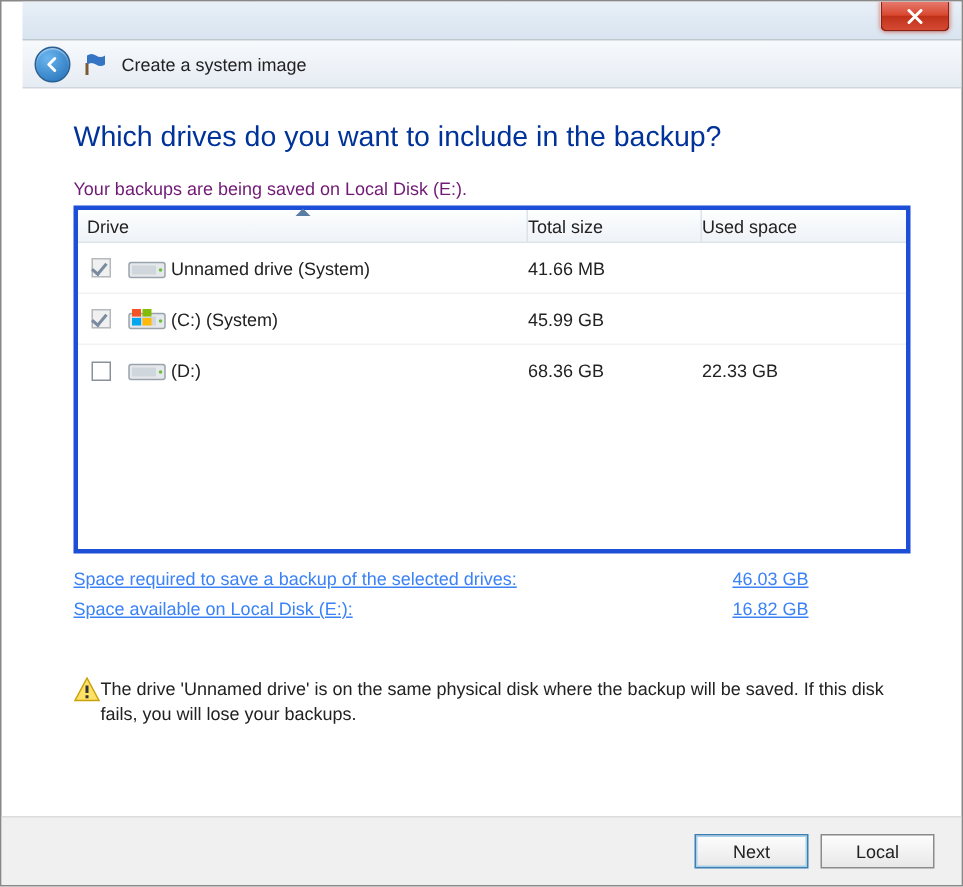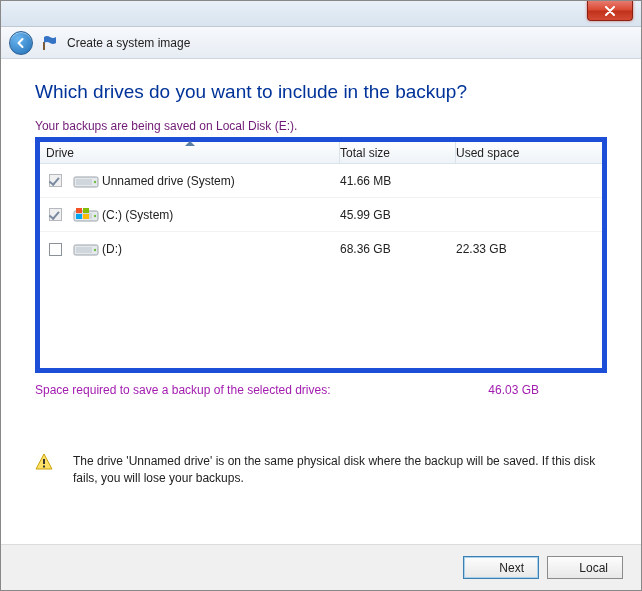--- a/index.html
+++ b/index.html
@@ -69,21 +69,21 @@
     .description {
       color: #222;
       line-height: 1.45;
       margin-bottom: 22px;
     }
     .saved-location {
       color: #701a75;
       margin-bottom: 4px;
     }
     .drive-table {
-      border: 5px solid #1d4ed8;
+      border: 3px solid #1d4ed8;
       width: 100%;
     }
     .drive-header {
       display: flex;
       background: linear-gradient(to bottom, #fdfefe, #eef3f8);
       border-bottom: 1px solid #dbe3ea;
       height: 22px;
       align-items: center;
       font-size: 12px;
       color: #222;
@@ -116,27 +116,28 @@
       transform: rotate(-50deg) translate(0px,-1px);
     }
     .chk.disabled.checked::after { border-color:#7a8aa0; }
     .row-icon { width: 32px; display:flex; justify-content:center;}
     .row-name { flex: 0 0 238px; }
     .row-total { flex: 0 0 116px; }
     .row-used { flex:1; }
     .empty-space { height: 54px; }
     .summary {
       margin-top: 10px;
-      color:#a21caf;
+      color:#3b82f6;
+      text-decoration:underline;
     }
     .summary-row { display:flex; justify-content:space-between; margin-bottom:6px; padding-right: 68px;}
     .warning {
       display:flex;
-      gap: 20px;
-      margin-top: 56px;
+      gap: 0;
+      margin-top: 38px;
       color:#222;
       line-height:1.4;
     }
     .warn-icon {
       flex: 0 0 18px; height:18px;
     }
     .footer {
       position:absolute;
       bottom:0; left:0; right:0;
       height: 46px;
@@ -151,27 +152,26 @@
     .btn {
       min-width: 76px;
       height: 23px;
       background: linear-gradient(to bottom, #fdfdfd, #e8e8e8);
       border:1px solid #8b8b8b;
       border-radius:0;
       font-size:12px;
       font-family:inherit;
       color:#222;
       padding: 0 14px;
-      text-align: right;
     }
     .btn.default {
       border:1px solid #3c7fb1;
       box-shadow: 0 0 0 1px #a7d0ea inset;
     }
-    .window { position:relative; width:100%; height:100%; }
+    .window { position:relative; width:100%; height:100%;padding-left:14px; }
   </style>
 </head>
 <body>
 
 <div class="window">
   <div class="titlebar">
     <div class="close-btn">
       <svg width="12" height="10" viewBox="0 0 12 10">
         <path d="M2 1 L10 9 M10 1 L2 9" stroke="#fff" stroke-width="2" stroke-linecap="round"></path>
       </svg>
@@ -262,20 +262,24 @@
           </div>
         </div>
       <div class="empty-space"></div>
     </div>
 
     <div class="summary">
       <div class="summary-row">
         <span>Space required to save a backup of the selected drives:</span>
         <span>46.03 GB</span>
       </div>
+      <div class="summary-row">
+        <span>Space available on Local Disk (E:):</span>
+        <span>16.82 GB</span>
+      </div>
     </div>
 
     <div class="warning">
       <div class="warn-icon">
         <svg width="18" height="18" viewBox="0 0 18 18">
           <path d="M9 1 L17 16 L1 16 Z" fill="#fde066" stroke="#c9a20a" stroke-width="1"></path>
           <rect x="8" y="6" width="2" height="5" fill="#333"></rect>
           <rect x="8" y="12.5" width="2" height="2" fill="#333"></rect>
         </svg>
       </div>

